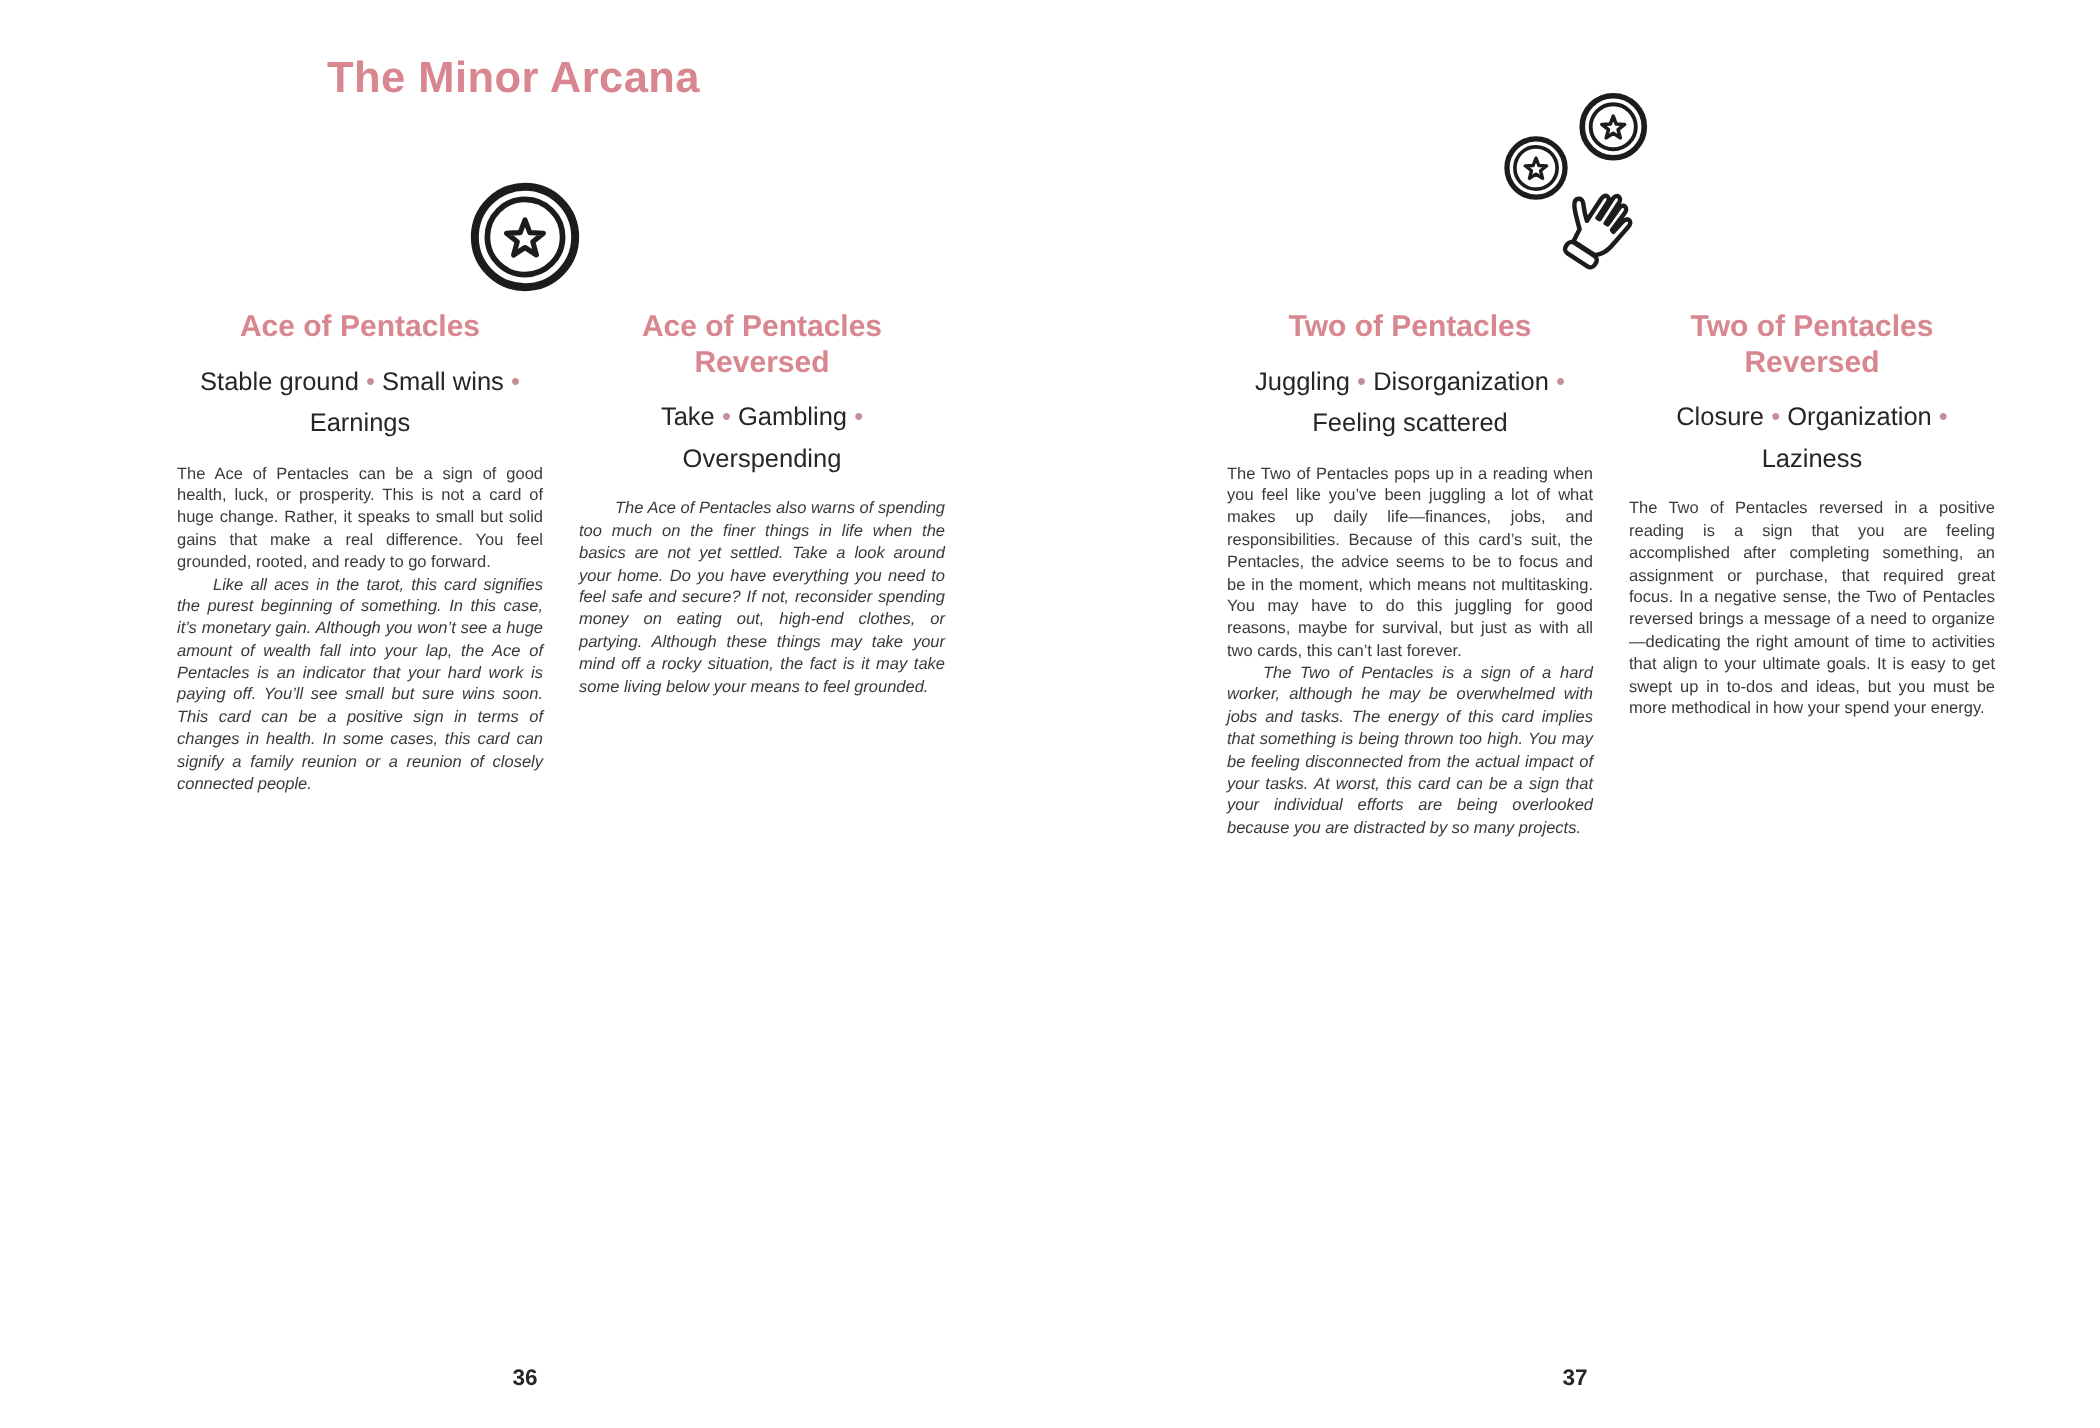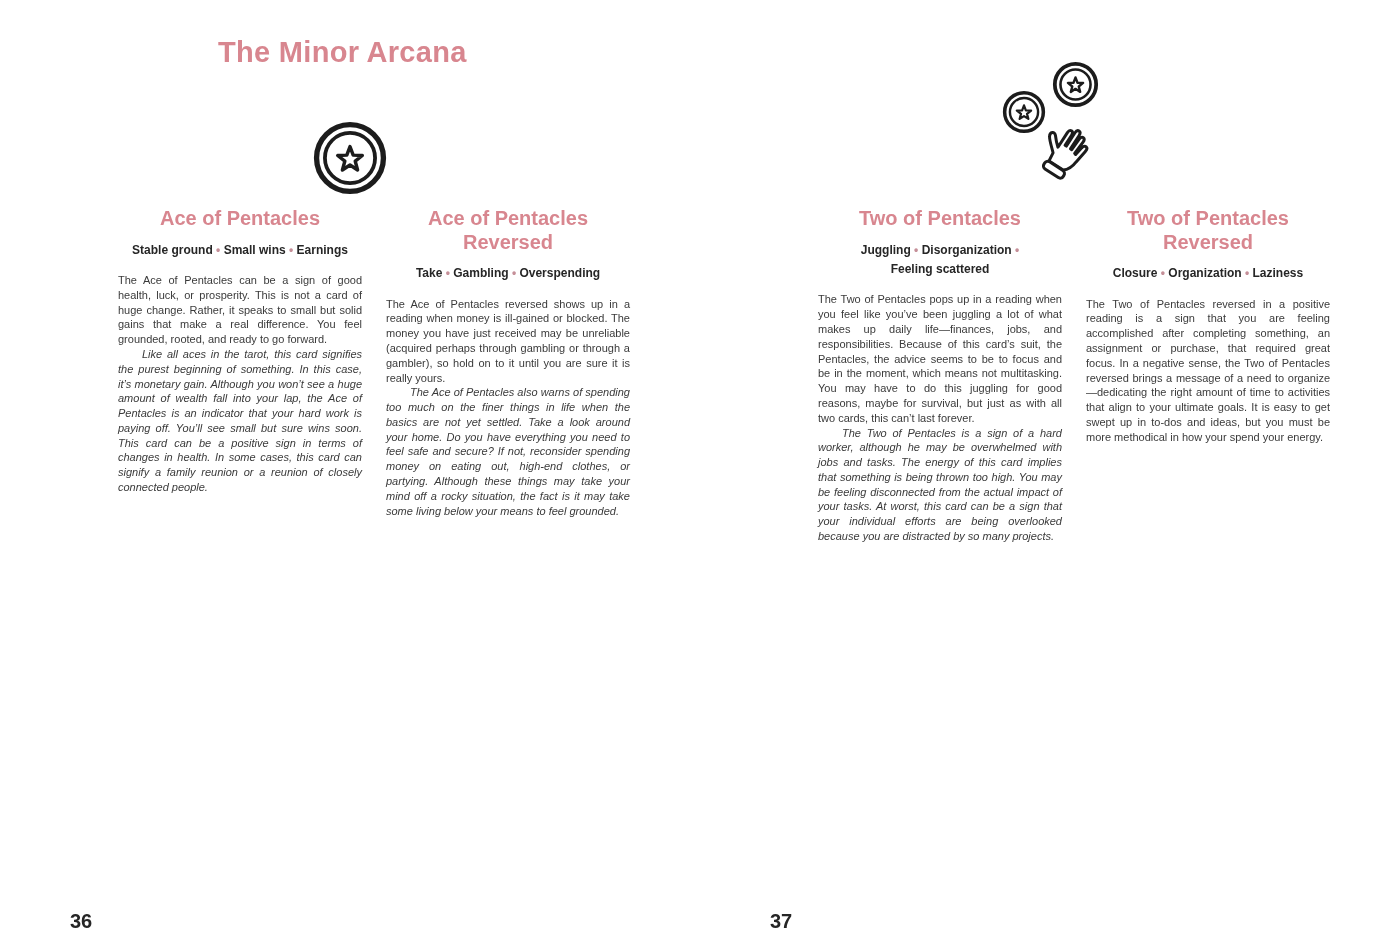--- a/index.html
+++ b/index.html
@@ -52,42 +52,42 @@
   .card-heading {
     margin: 0 0 10px 0;
     font-size: 20px;
     line-height: 1.18;
     font-weight: bold;
     color: #d8868f;
     text-align: center;
   }
   .keywords {
     margin: 0 0 13px 0;
-    font-size: 12px;
+    font-size: 17px;
     line-height: 1.62;
-    font-weight: bold;
+    font-weight: normal;
     color: #262626;
     text-align: center;
   }
   .keywords .bullet { color: #c58f98; }
   .body-text p {
     margin: 0;
     font-size: 11px;
     line-height: 1.345;
     color: #3a3a3a;
     text-align: justify;
   }
   .body-text p.indent { text-indent: 24px; font-style: italic; }
   .page-number {
     position: absolute;
     top: 703px;
     left: 0;
     width: 100%;
-    text-align: left;
-    font-size: 20px;
+    text-align: center;
+    font-size: 15px;
     font-weight: bold;
     color: #262626;
   }
   svg .stroke { fill: none; stroke: #1c1c1c; stroke-linejoin: round; stroke-linecap: round; }
   svg .filled { fill: #ffffff; stroke: #1c1c1c; stroke-linejoin: round; stroke-linecap: round; }
 </style>
 </head>
 <body>
 
 <div class="spread">
@@ -154,21 +154,20 @@
             <p class="indent">Like all aces in the tarot, this card signifies the purest beginning of something. In this case, it’s monetary gain. Although you won’t see a huge amount of wealth fall into your lap, the Ace of Pentacles is an indicator that your hard work is paying off. You’ll see small but sure wins soon. This card can be a positive sign in terms of changes in health. In some cases, this card can signify a family reunion or a reunion of closely connected people.</p>
           </div>
       </article>
       <article class="col">
         <h2 class="card-heading">
             <div>Ace of Pentacles</div>
             <div>Reversed</div>
           </h2>
         <div class="keywords"><span>Take</span><span class="bullet"> • </span><span>Gambling</span><span class="bullet"> • </span><span>Overspending</span></div>
         <div class="body-text">
-            <p>The Ace of Pentacles reversed shows up in a reading when money is ill-gained or blocked. The money you have just received may be unreliable (acquired perhaps through gambling or through a gambler), so hold on to it until you are sure it is really yours.</p>
             <p class="indent">The Ace of Pentacles also warns of spending too much on the finer things in life when the basics are not yet settled. Take a look around your home. Do you have everything you need to feel safe and secure? If not, reconsider spending money on eating out, high-end clothes, or partying. Although these things may take your mind off a rocky situation, the fact is it may take some living below your means to feel grounded.</p>
           </div>
       </article>
     </div>
     <div class="page-number">36</div>
   </section>
 
   <section class="page page-right">
     <div class="cols">
       <article class="col">

